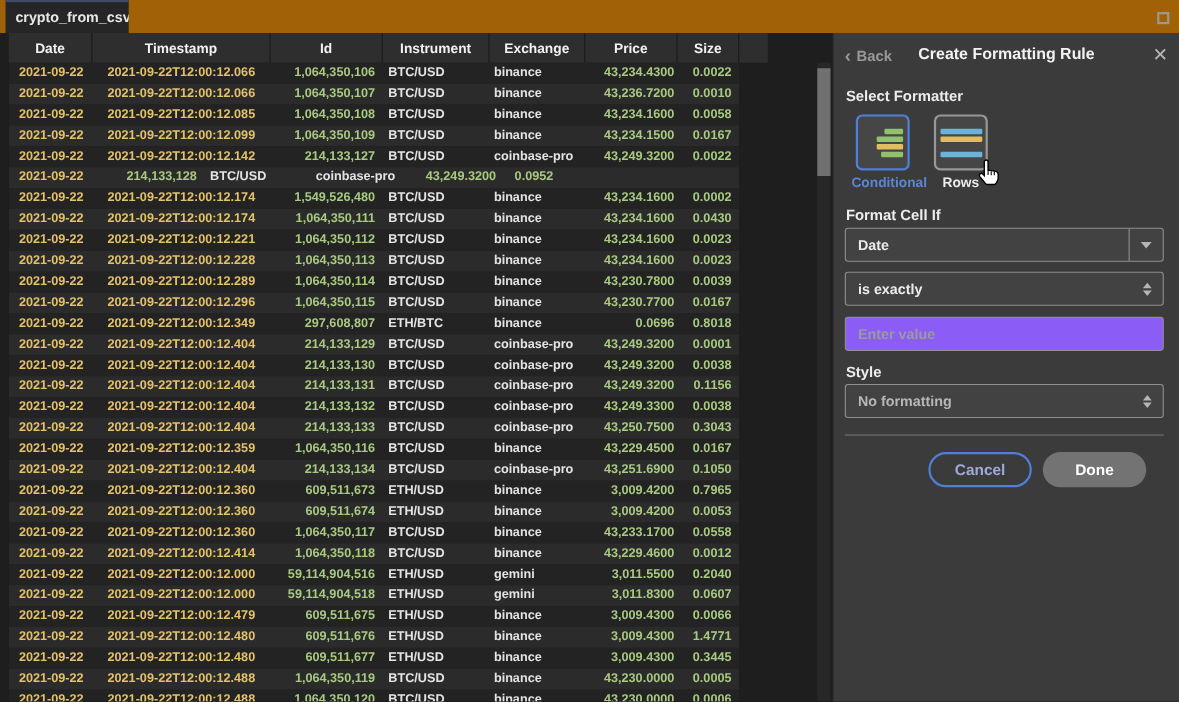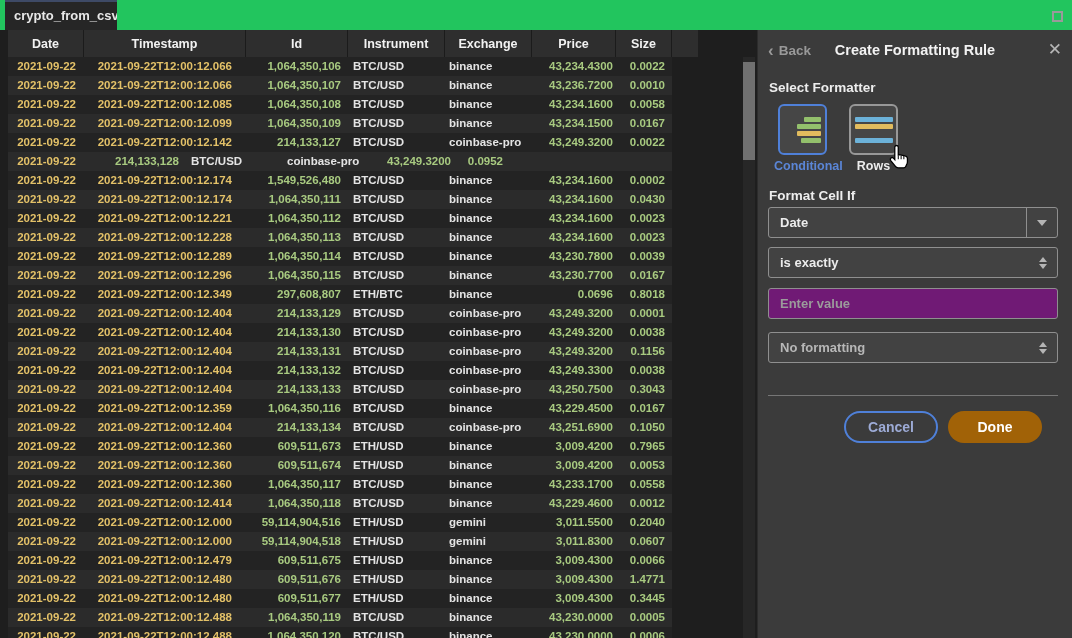--- a/index.html
+++ b/index.html
@@ -4,21 +4,21 @@
 <style>
   * { margin:0; padding:0; box-sizing:border-box; }
   html,body { width:1072px; height:638px; overflow:hidden; }
   body {
     position:relative; background:#191919;
     font-family:"Liberation Sans", sans-serif;
     -webkit-font-smoothing:antialiased;
   }
 
   
-  .topbar { position:absolute; top:0; left:0; width:100%; height:30px; background:#22c55e; }
+  .topbar { position:absolute; top:0; left:0; width:100%; height:30px; background:#a16207; }
   .tab {
     position:absolute; left:5px; top:0; width:112px; height:30px;
     background:#262626; border-top:2px solid #3e4a66;
     color:#e8e8e8; font-size:13px; font-weight:700; line-height:27px; padding-left:9px;
     white-space:nowrap; overflow:hidden;
   }
   .maximize { position:absolute; right:9px; top:11px; width:11px; height:11px; border:2px solid #9a9a9a; background:transparent; }
 
   
   .main { position:absolute; top:30px; left:0; width:1072px; height:608px; display:flex; }
@@ -84,42 +84,42 @@
   .rows-icon .rb3 { margin-top:8.5px; }
 
   .control {
     position:absolute; left:10px; right:14px; height:31px;
     background:#424242; border:1px solid #8f8f8f; border-radius:3px;
     display:flex; align-items:center; padding-left:11px;
     font-size:13px; font-weight:700; color:#ececec;
   }
   .dd-col { top:177px; padding-right:0; }
   .dd-op { top:217px;gap:41px; }
-  .dd-style { top:302px; color:#b7b7b7; }
+  .dd-style { top:319px; color:#b7b7b7; }
   .dd-divider { margin-left:auto; width:1px; height:29px; background:#8f8f8f; }
   .tri-down { width:0; height:0; border-left:5px solid transparent; border-right:5px solid transparent; border-top:6px solid #b5b5b5; margin:0 10px; }
   .spinner { margin-left:auto; margin-right:10px; display:flex; flex-direction:column; gap:2px; }
   .tri-up-s { width:0; height:0; border-left:4px solid transparent; border-right:4px solid transparent; border-bottom:5px solid #b5b5b5; }
   .tri-down-s { width:0; height:0; border-left:4px solid transparent; border-right:4px solid transparent; border-top:5px solid #b5b5b5; }
 
   .value-input {
     position:absolute; top:258px; left:10px; right:14px; height:31px;
-    background:#701a75; border:1px solid #8f8f8f; border-radius:3px;
+    background:#8b5cf6; border:1px solid #8f8f8f; border-radius:3px;
     padding-left:11px; font-size:13px; font-weight:700; color:#ececec;
     font-family:"Liberation Sans", sans-serif; outline:none;
   }
   .value-input::placeholder { color:#9b9b9b; }
 
   .hr { position:absolute; top:365px; left:10px; right:14px; height:1px; background:#767676; }
 
   .btn-row { position:absolute; top:381px; right:30px; display:flex; gap:10px; }
   .btn { height:32px; width:94px; border-radius:16px; font-size:14px; font-weight:700;
          display:flex; align-items:center; justify-content:center; font-family:"Liberation Sans", sans-serif; }
   .btn-cancel { border:2px solid #4f80d9; color:#9dabd6; background:transparent; }
-  .btn-done { background:#a16207; color:#ffffff; border:none; }
+  .btn-done { background:#737373; color:#ffffff; border:none; }
 
   .cursor { position:absolute; left:130px; top:114px; width:22px; height:25px; pointer-events:none; z-index:5; }
 </style>
 </head>
 <body>
 
 <div class="topbar">
   <div class="tab">crypto_from_csv</div>
   <div class="maximize"></div>
 </div>

